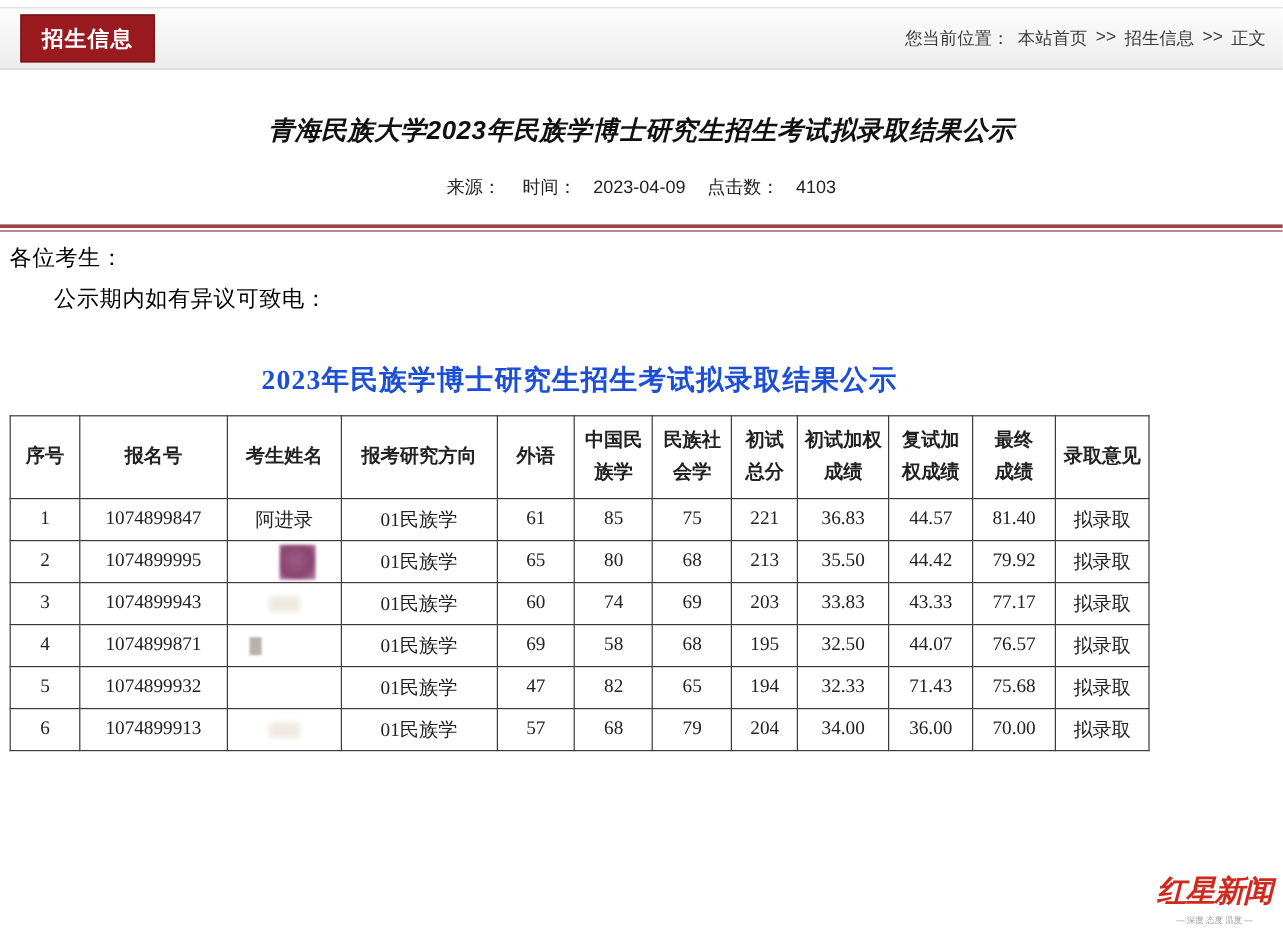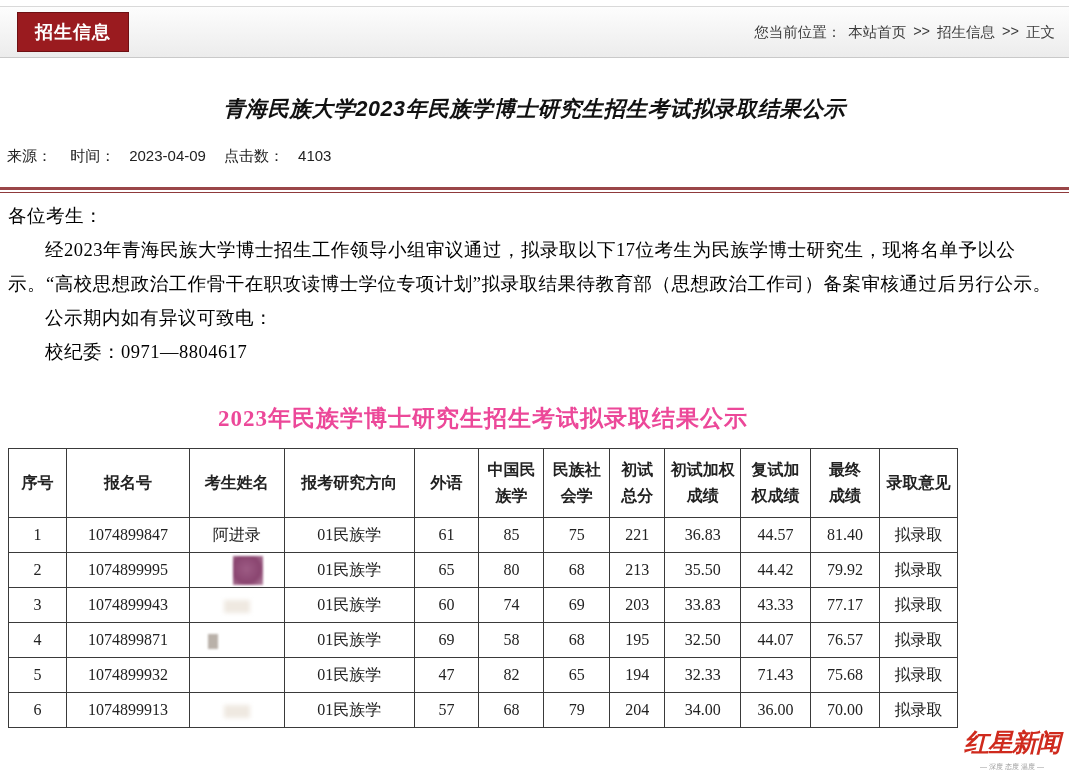--- a/index.html
+++ b/index.html
@@ -19,39 +19,39 @@
     color:#fff;font-size:18px;font-weight:bold;padding:7px 17px;letter-spacing:1px;
   }
   .breadcrumb{font-size:14.5px;color:#3c3c3c;margin-right:14px;display:flex;gap:7px;align-items:flex-start;}
   .breadcrumb a{color:#3c3c3c;text-decoration:none;cursor:pointer;}
   
   .article-title{
     margin:36px 10px 0 10px;text-align:center;font-size:21.5px;font-weight:bold;color:#111;
     letter-spacing:0.5px;
     font-style:italic;
   }
-  .meta{margin-top:24px;text-align:left;font-size:15px;color:#222;}
+  .meta{margin-top:24px;text-align:center;font-size:15px;color:#222;}
   .meta span{margin:0 7px;}
   .divider{
     margin-top:21px;height:2px;
     border-top:3px solid #9a4648;border-bottom:1px solid #8f3a3c;
   }
   
   .article-body{
     padding:6px 8px 0 8px;
     font-family:"Liberation Serif","DejaVu Serif",serif;
     font-size:18.5px;line-height:34px;color:#000000;letter-spacing:0.5px;
   }
   .article-body p{margin:0;}
   .article-body p.indent{text-indent:2em;}
   
   .table-wrap{width:950px;margin:0 0 0 8px;}
   .table-title{
     margin-top:34px;text-align:center;font-family:"Liberation Serif","DejaVu Serif",serif;
-    font-size:23px;font-weight:bold;color:#ec4899;letter-spacing:1px;
+    font-size:23px;font-weight:bold;color:#1d4ed8;letter-spacing:1px;
   }
   table.results{
     margin-top:14px;border-collapse:collapse;width:950px;
     font-family:"Liberation Serif","DejaVu Serif",serif;font-size:16px;color:#222;
   }
   table.results th,table.results td{
     border:1px solid #3a3a3a;text-align:center;vertical-align:middle;padding:0 2px;
   }
   table.results th{font-weight:bold;height:68px;white-space:pre-line;line-height:26px;font-size:16px;}
   table.results td{height:34px;}
@@ -87,23 +87,21 @@
 <h1 class="article-title">青海民族大学2023年民族学博士研究生招生考试拟录取结果公示</h1>
 <div class="meta">
   <span>来源：</span>
   <span>时间：</span><span>2023-04-09</span>
   <span>点击数：</span><span>4103</span>
 </div>
 <div class="divider"></div>
 
 <div class="article-body">
     <p class="">各位考生：</p>
-    <p class="indent">经2023年青海民族大学博士招生工作领导小组审议通过，拟录取以下17位考生为民族学博士研究生，现将名单予以公示。“高校思想政治工作骨干在职攻读博士学位专项计划”拟录取结果待教育部（思想政治工作司）备案审核通过后另行公示。</p>
     <p class="indent">公示期内如有异议可致电：</p>
-    <p class="indent">校纪委：0971—8804617</p>
   </div>
 
 <div class="table-wrap">
   <div class="table-title">2023年民族学博士研究生招生考试拟录取结果公示</div>
   <table class="results">
     <colgroup>
         <col style="width: 58px;">
         <col style="width: 123px;">
         <col style="width: 95px;">
         <col style="width: 130px;">

